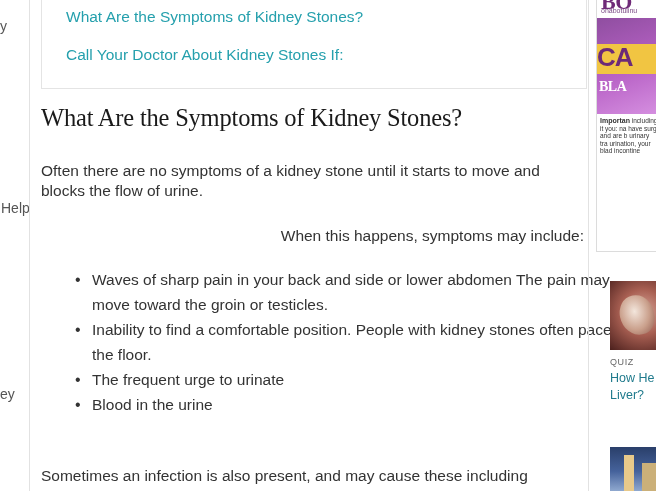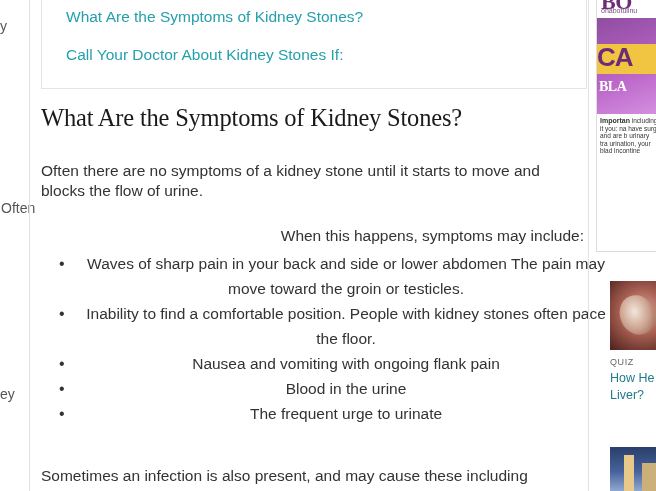--- a/index.html
+++ b/index.html
@@ -101,24 +101,23 @@
   }
   .p1 { top: 145px; }
   .p2 { top: 210px; text-align: right; }
   .p3 { top: 450px; }
 
   ul.symptom-list {
     position: absolute;
     left: 11px;
     top: 251px;
     width: 540px;
-    margin: 0;
+    margin: 16px;
     padding: 0 0 0 35px;
     list-style: none;
-    text-align: center;
   }
   ul.symptom-list li {
     position: relative;
     font-size: 15.5px;
     line-height: 25px;
     color: #333;
     padding-bottom: 0px;
   }
   ul.symptom-list li::before {
     content: "•";
@@ -296,43 +295,42 @@
     background: #cbb079;
   }
 </style>
 </head>
 <body>
 
 <div class="page">
 
   <div class="left-rail">
     <span class="frag frag-y1">y</span>
-    <span class="frag frag-help">Often</span>
+    <span class="frag frag-help">Help</span>
     <span class="frag frag-y2">ey</span>
   </div>
   <div class="left-divider"></div>
 
   <div class="article">
 
     <div class="toc">
       <a href="#">What Are the Symptoms of Kidney Stones?</a>
       <a href="#">Call Your Doctor About Kidney Stones If:</a>
     </div>
 
     <h1 class="section-title">What Are the Symptoms of Kidney Stones?</h1>
 
     <p class="body-text p1">Often there are no symptoms of a kidney stone until it starts to move and blocks the flow of urine.</p>
     <p class="body-text p2">When this happens, symptoms may include:</p>
 
     <ul class="symptom-list">
       <li>Waves of sharp pain in your back and side or lower abdomen The pain may move toward the groin or testicles.</li>
       <li>Inability to find a comfortable position. People with kidney stones often pace the floor.</li>
-      <li>Nausea and vomiting with ongoing flank pain</li>
+      <li>The frequent urge to urinate</li>
       <li>Blood in the urine</li>
-      <li>The frequent urge to urinate</li>
     </ul>
 
     <p class="body-text p3">Sometimes an infection is also present, and may cause these including</p>
   </div>
 
   <div class="right-divider"></div>
 
   <div class="right-rail">
 
     <div class="ad-card">

